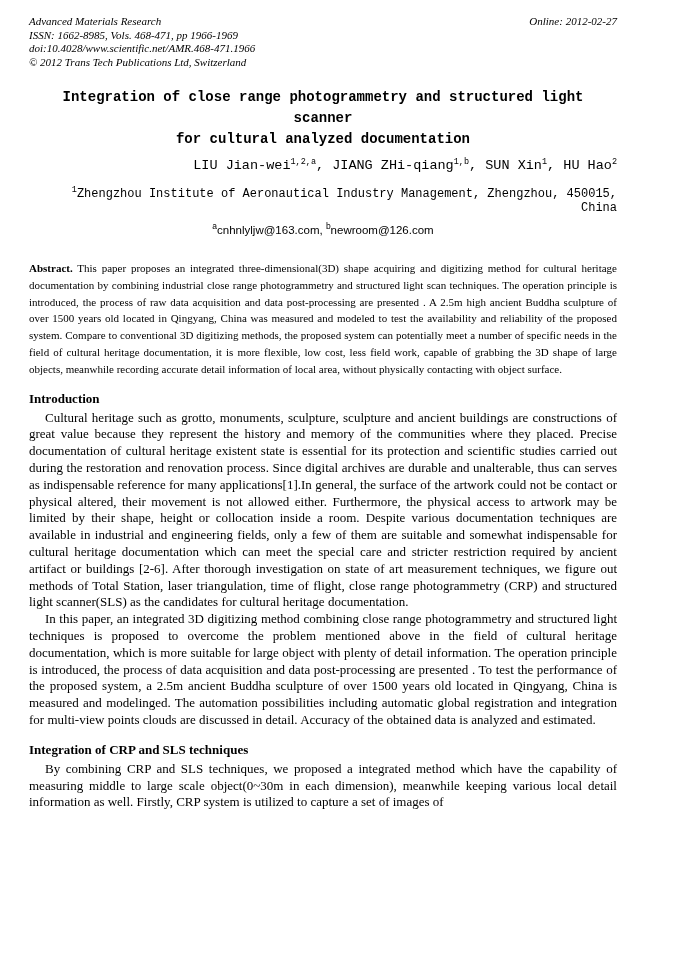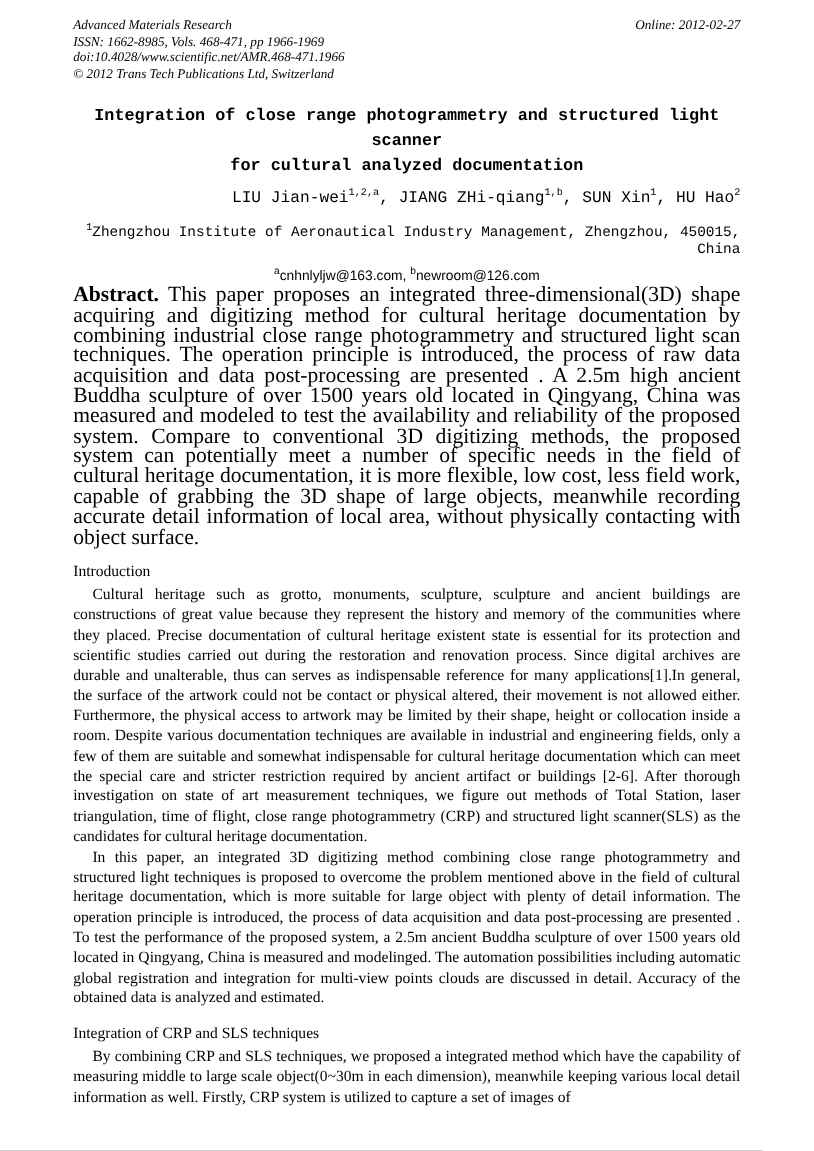--- a/index.html
+++ b/index.html
@@ -3,21 +3,21 @@
 <meta charset="utf-8">
 <style>
   html, body { margin: 0; padding: 0; background: #888; }
   .page {
     position: relative;
     width: 678px;
     height: 959px;
     margin: 0 auto;
     background: #ffffff;
     box-sizing: border-box;
-    padding: 15px 61px 0 61px;
+    padding: 15px 61px 0 29px;
     color: #000;
     font-family: "Liberation Serif", serif;
     overflow: hidden;
   }
   .hdr {
     display: flex;
     justify-content: space-between;
     align-items: flex-start;
     font-family: "Liberation Serif", serif;
     font-style: italic;
@@ -57,28 +57,29 @@
   }
   .keywords {
     margin-top: 23px;
     font-family: "Liberation Sans", sans-serif;
     font-size: 12.5px;
     line-height: 17px;
     text-align: justify;
   }
   .keywords .kw-label { font-weight: bold; }
   .abstract {
-    font-size: 18px;
+    margin-top: 23px;
+    font-size: 11px;
     line-height: 16.8px;
     text-align: justify;
   }
   .abstract .abs-label { font-weight: bold; }
   .section-heading {
     margin: 12px 0 3px 0;
-    font-weight: normal;
+    font-weight: bold;
     font-size: 13px;
     line-height: 17px;
   }
   .para {
     margin: 0;
     font-size: 13px;
     line-height: 16.8px;
     text-align: justify;
     text-indent: 16px;
   }

